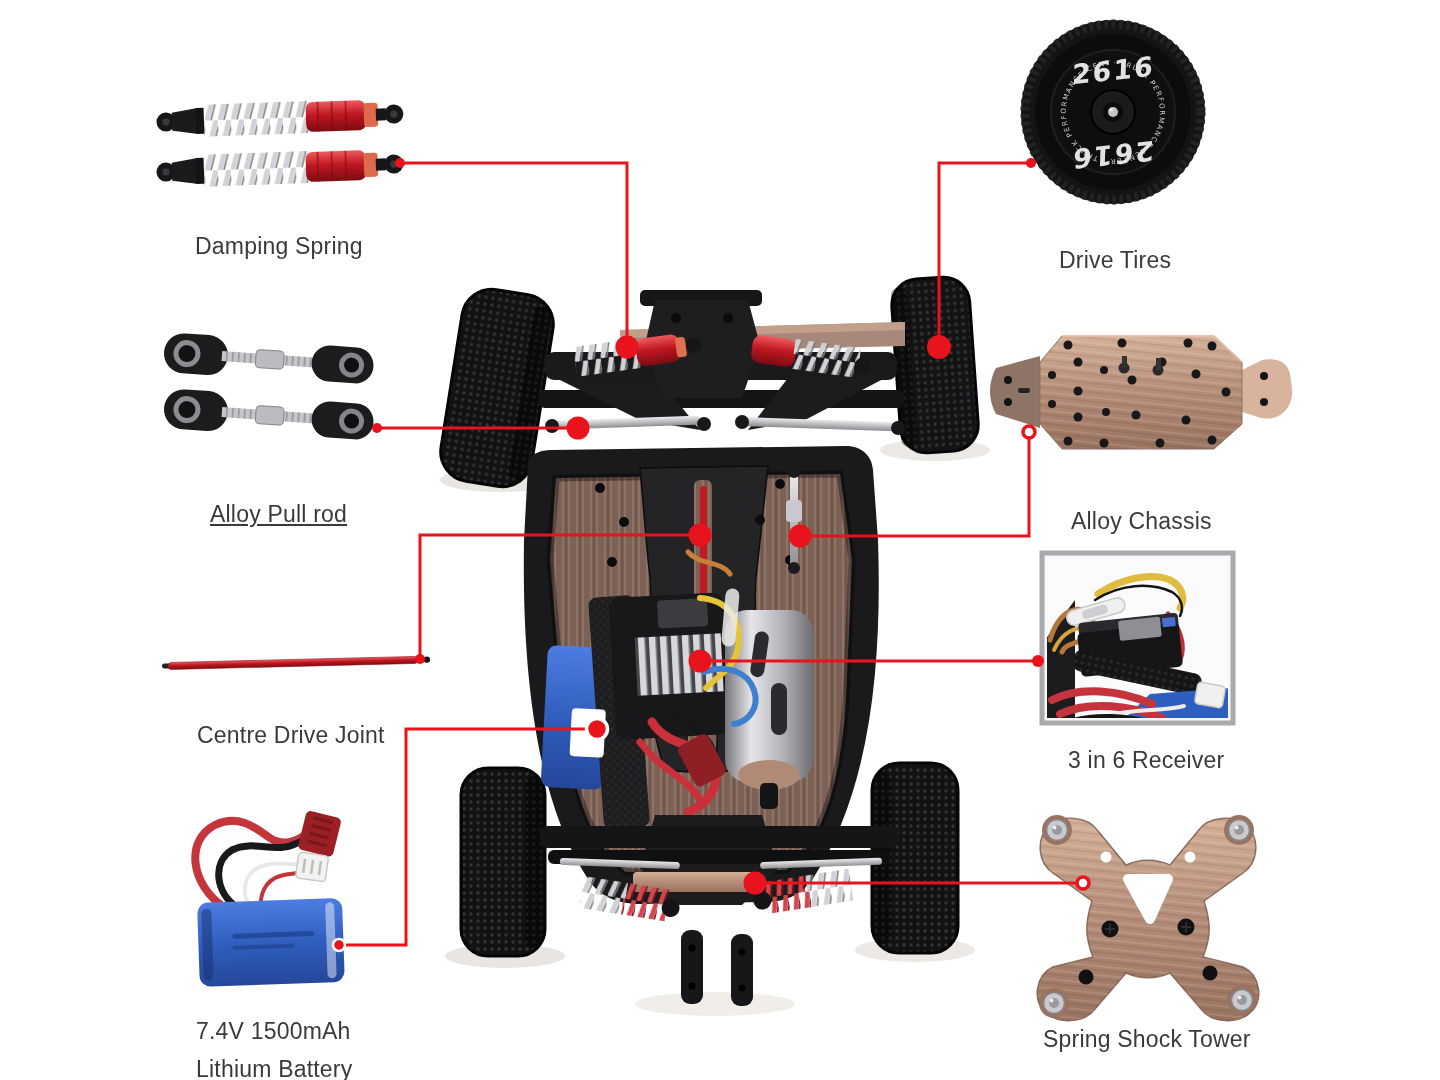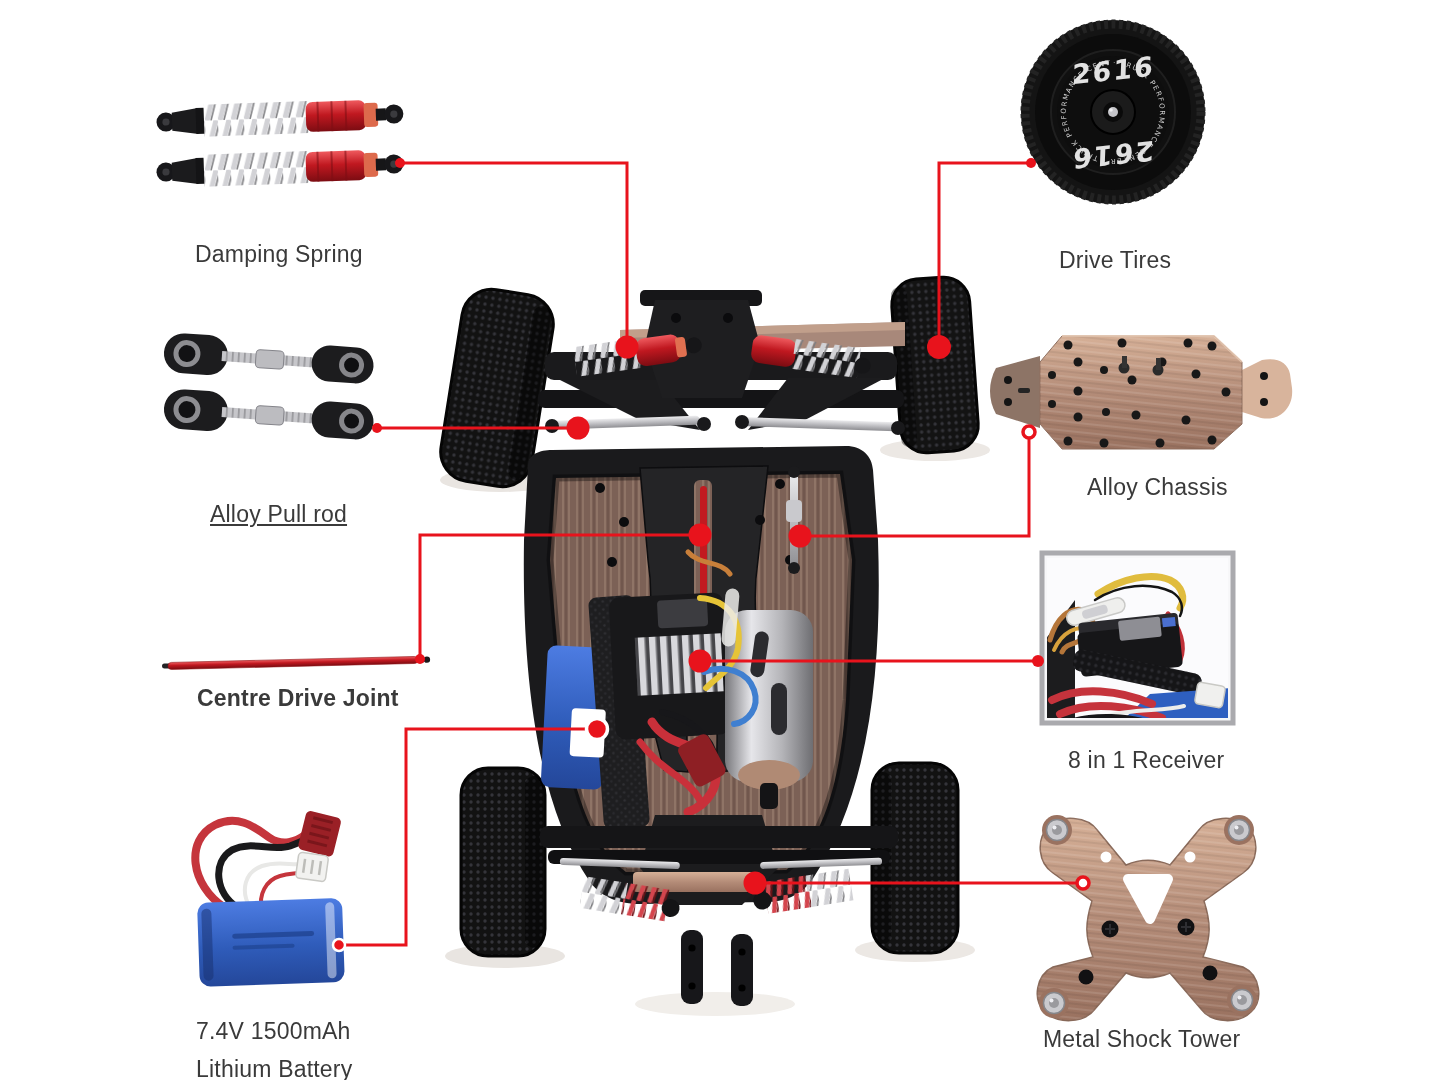--- a/index.html
+++ b/index.html
@@ -1,24 +1,24 @@
 <!DOCTYPE html>
 <html><head>
 <meta charset="utf-8">
 <style>
   html,body{margin:0;padding:0;background:#ffffff;}
   .stage{position:relative;width:1440px;height:1080px;background:#ffffff;overflow:hidden;
          font-family:"Liberation Sans",sans-serif;}
   .stage svg{position:absolute;left:0;top:0;}
   .part-label{position:absolute;font-size:23px;color:#3a3a3a;letter-spacing:.2px;white-space:nowrap;}
-  .lbl-damping{left:195px;top:233px;margin-top:8px;}
+  .lbl-damping{left:195px;top:233px;}
   .lbl-rubber{left:1059px;top:247px;}
   .lbl-pullrod{left:210px;top:501px;text-decoration:underline;}
-  .lbl-chassis{left:1071px;top:474px;margin-left:16px;}
-  .lbl-drive{left:197px;top:685px;font-weight:bold;}
+  .lbl-chassis{left:1071px;top:508px;}
+  .lbl-drive{left:197px;top:722px;}
   .lbl-receiver{left:1068px;top:747px;}
   .lbl-battery{left:196px;top:1012px;line-height:38px;}
   .lbl-tower{left:1043px;top:1026px;}
 </style>
 </head>
 <body>
 
 <div class="stage">
 
 <svg width="1440" height="1080" viewBox="0 0 1440 1080">
@@ -505,20 +505,20 @@
     <circle cx="1083" cy="883" r="6" fill="#ffffff" stroke="#e8131c" stroke-width="3.5"></circle>
     <circle cx="755" cy="883" r="11.5"></circle>
   </g>
 </svg>
 
 <div class="part-label lbl-damping">Damping Spring</div>
 <div class="part-label lbl-rubber">Drive Tires</div>
 <div class="part-label lbl-pullrod">Alloy Pull rod</div>
 <div class="part-label lbl-chassis">Alloy Chassis</div>
 <div class="part-label lbl-drive">Centre Drive Joint</div>
-<div class="part-label lbl-receiver">8 in 1 Receiver</div>
+<div class="part-label lbl-receiver">3 in 6 Receiver</div>
 <div class="part-label lbl-battery">
   <div>7.4V 1500mAh</div>
   <div>Lithium Battery</div>
 </div>
-<div class="part-label lbl-tower">Metal Shock Tower</div>
+<div class="part-label lbl-tower">Spring Shock Tower</div>
 
 </div>
 
 </body></html>

